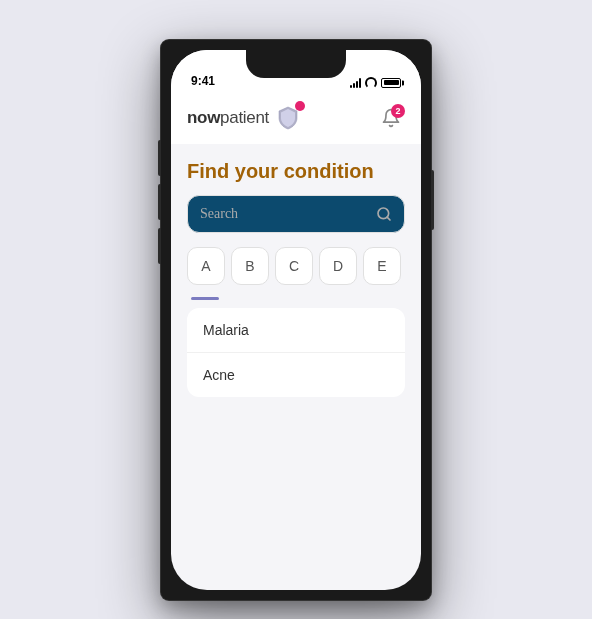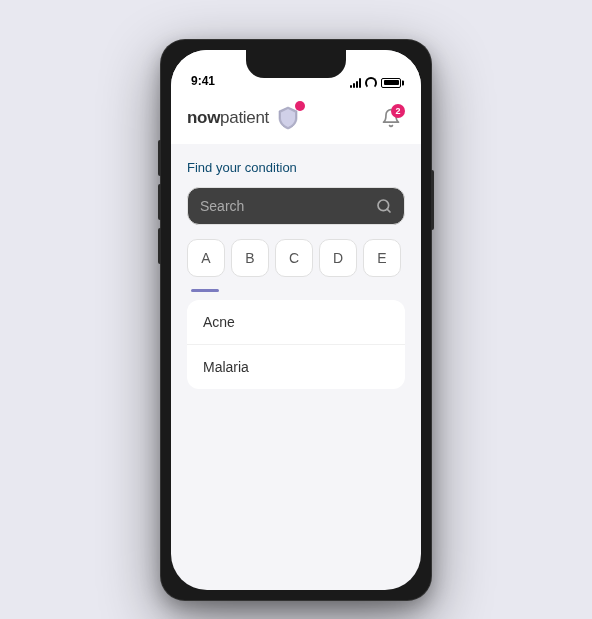--- a/index.html
+++ b/index.html
@@ -12,21 +12,21 @@
       align-items: center;
       justify-content: center;
       font-family: -apple-system, BlinkMacSystemFont, 'Segoe UI', Helvetica, Arial, sans-serif;
       overflow: hidden;
     }
 
     .phone-outer {
       width: 270px;
       height: 560px;
       background: #1a1a1a;
-      border-radius: 24px;
+      border-radius: 8px;
       padding: 10px;
       box-shadow:
         0 0 0 1px #333,
         0 20px 60px rgba(0,0,0,0.45),
         0 8px 20px rgba(0,0,0,0.3);
       position: relative;
       margin-top: 20px;
     }
 
     
@@ -233,34 +233,35 @@
     }
 
     
     .app-content {
       background: #f5f5f8;
       padding: 16px;
       flex: 1;
     }
 
     .find-condition-title {
-      font-size: 13px;
-      font-weight: 400;
-      color: #0c4a6e;
+      font-size: 20px;
+      font-weight: 700;
+      color: #a16207;
       margin-bottom: 12px;
     }
 
     .search-bar {
-      background: #404040;
+      background: #0c4a6e;
       border: 1px solid #e0e0e0;
       border-radius: 12px;
       display: flex;
       align-items: center;
       padding: 10px 12px;
       margin-bottom: 14px;
+      font-family: Liberation Serif, serif;
     }
 
     .search-placeholder {
       flex: 1;
       font-size: 14px;
       color: #aaa;
     }
 
     .search-icon-svg {
       width: 16px;
@@ -391,22 +392,22 @@
         <div class="letter-btn">B</div>
         <div class="letter-btn">C</div>
         <div class="letter-btn">D</div>
         <div class="letter-btn">E</div>
       </div>
 
       <div class="active-tab-bar"></div>
 
       <div class="condition-list">
         <div class="condition-item">
-          <span>Acne</span>
+          <span>Malaria</span>
         </div>
         <div class="condition-item">
-          <span>Malaria</span>
+          <span>Acne</span>
         </div>
       </div>
 
     </div>
   </div>
 </div>
 
 </body></html>

